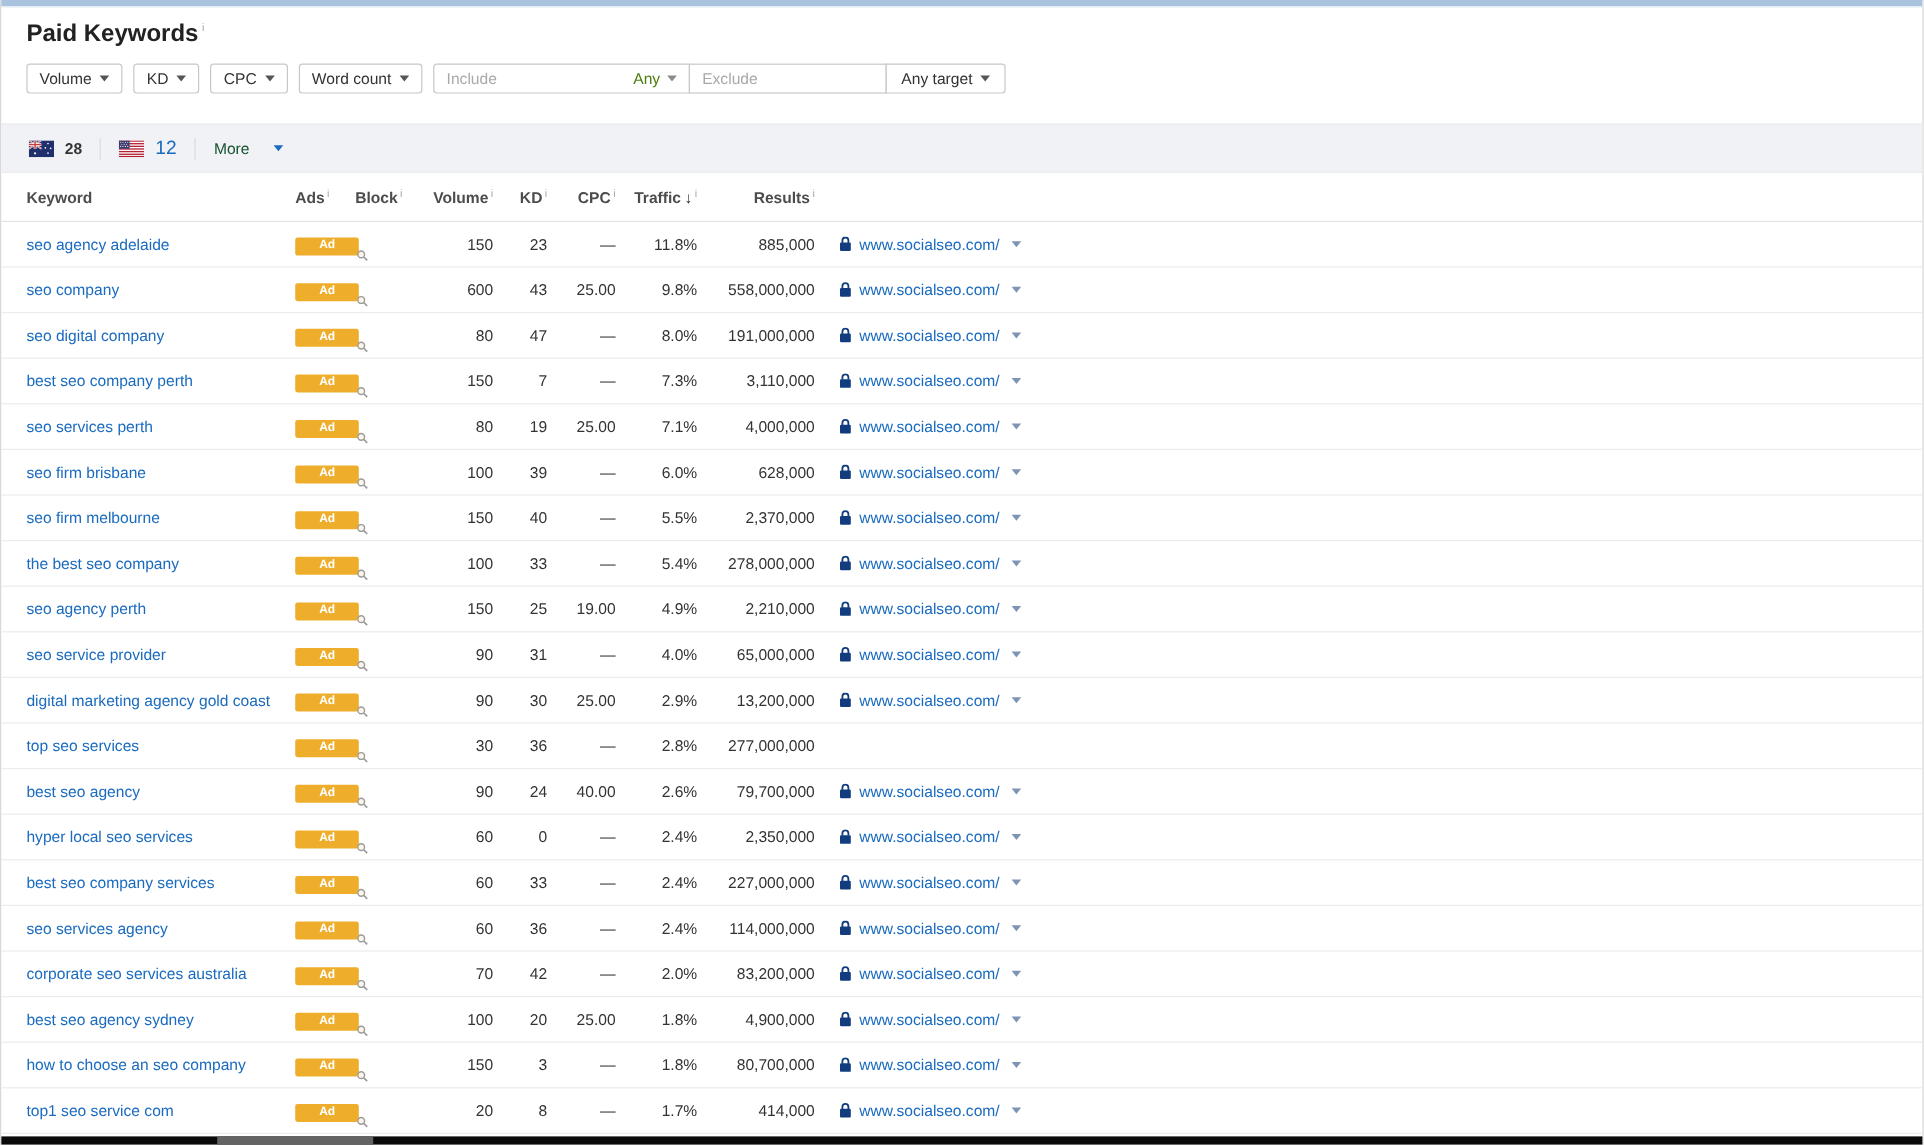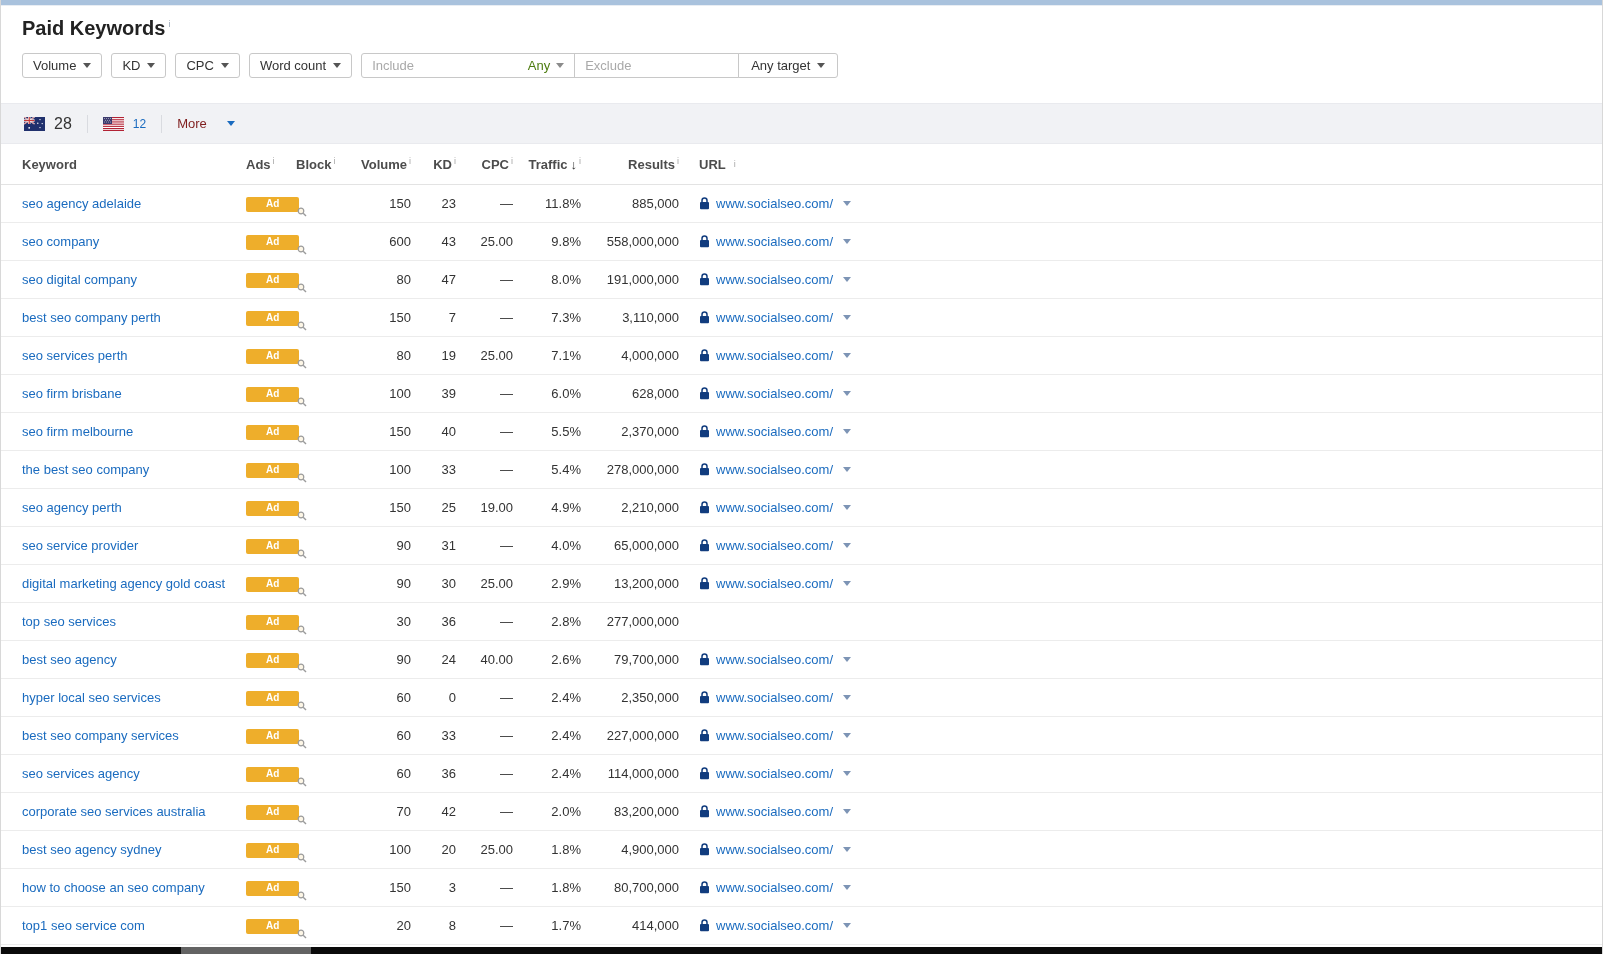--- a/index.html
+++ b/index.html
@@ -31,24 +31,24 @@
   .any-label{color:#4d7c0f;display:flex;gap:6px;align-items:center;cursor:pointer;}
   .exclude-box{width:165px;margin-left:-1px;}
   .anytarget{margin-left:-1px;border-radius:0 3px 3px 0;color:#333;display:flex;gap:7px;align-items:center;cursor:pointer;border:1px solid #c8c8c8;background:#fff;font-size:13px;padding:4px 12px;justify-content:space-between;}
 
   .country-band{
     background:#f1f2f5;height:39px;margin-top:25px;display:flex;align-items:center;
     padding-left:23px;border-top:1px solid #e9eaee;border-bottom:1px solid #e9eaee;
   }
   .country-item{display:flex;align-items:center;gap:9px;cursor:pointer;}
   .flag-svg{display:block;}
-  .count-selected{font-weight:normal;color:#333;font-size:16px;}
-  .count-link{color:#1a6bbf;font-size:12px;}
+  .count-selected{font-weight:bold;color:#333;font-size:13px;}
+  .count-link{color:#1a6bbf;font-size:16px;}
   .band-divider{width:1px;height:18px;background:#d9dbe0;margin:0 15px;}
-  .more-link{color:#7f1d1d;font-size:13px;display:flex;align-items:center;gap:20px;cursor:pointer;}
+  .more-link{color:#14532d;font-size:13px;display:flex;align-items:center;gap:20px;cursor:pointer;}
 
   .thead{display:flex;height:40px;align-items:center;border-bottom:1px solid #e3e3e3;
     font-size:13px;font-weight:bold;color:#4c4c4c;}
   .trow{display:flex;align-items:center;min-height:37px;border-bottom:1px solid #ececec;font-size:13px;color:#333;}
   .cell{box-sizing:border-box;}
   .c-keyword{width:245px;padding-left:21px;padding-right:10px;}
   .c-ads{width:50px;}
   .c-block{width:45px;}
   .c-volume{width:70px;text-align:right;}
   .c-kd{width:45px;text-align:right;}
@@ -175,24 +175,20 @@
 <div>
   <div class="thead">
       <div class="cell c-keyword"><span>Keyword</span></div>
       <div class="cell c-ads"><span>Ads</span><span class="hdr-sup">i</span></div>
       <div class="cell c-block"><span>Block</span><span class="hdr-sup">i</span></div>
       <div class="cell c-volume"><span>Volume</span><span class="hdr-sup">i</span></div>
       <div class="cell c-kd"><span>KD</span><span class="hdr-sup">i</span></div>
       <div class="cell c-cpc"><span>CPC</span><span class="hdr-sup">i</span></div>
       <div class="cell c-traffic"><span>Traffic</span><span class="sort-arrow">↓</span><span class="hdr-sup">i</span></div>
       <div class="cell c-results"><span>Results</span><span class="hdr-sup">i</span></div>
-      <div class="cell c-url">
-        <span>URL</span>
-        <span class="hdr-sup">i</span>
-      </div>
     </div>
   <div>
       <div class="trow">
         <div class="cell c-keyword"><a class="kw-link">seo agency adelaide</a></div>
         <div class="cell c-ads"><span class="ad-wrap"><span class="ad-badge">Ad</span><svg class="mag" width="10" height="10" viewBox="0 0 10 10">
               <circle cx="4" cy="4" r="2.8" fill="#fdf6e6" stroke="#9b9b9b" stroke-width="1.2"></circle>
               <line x1="6.2" y1="6.2" x2="9" y2="9" stroke="#9b9b9b" stroke-width="1.4"></line>
             </svg></span></div>
         <div class="cell c-block"></div>
         <div class="cell c-volume">150</div>

